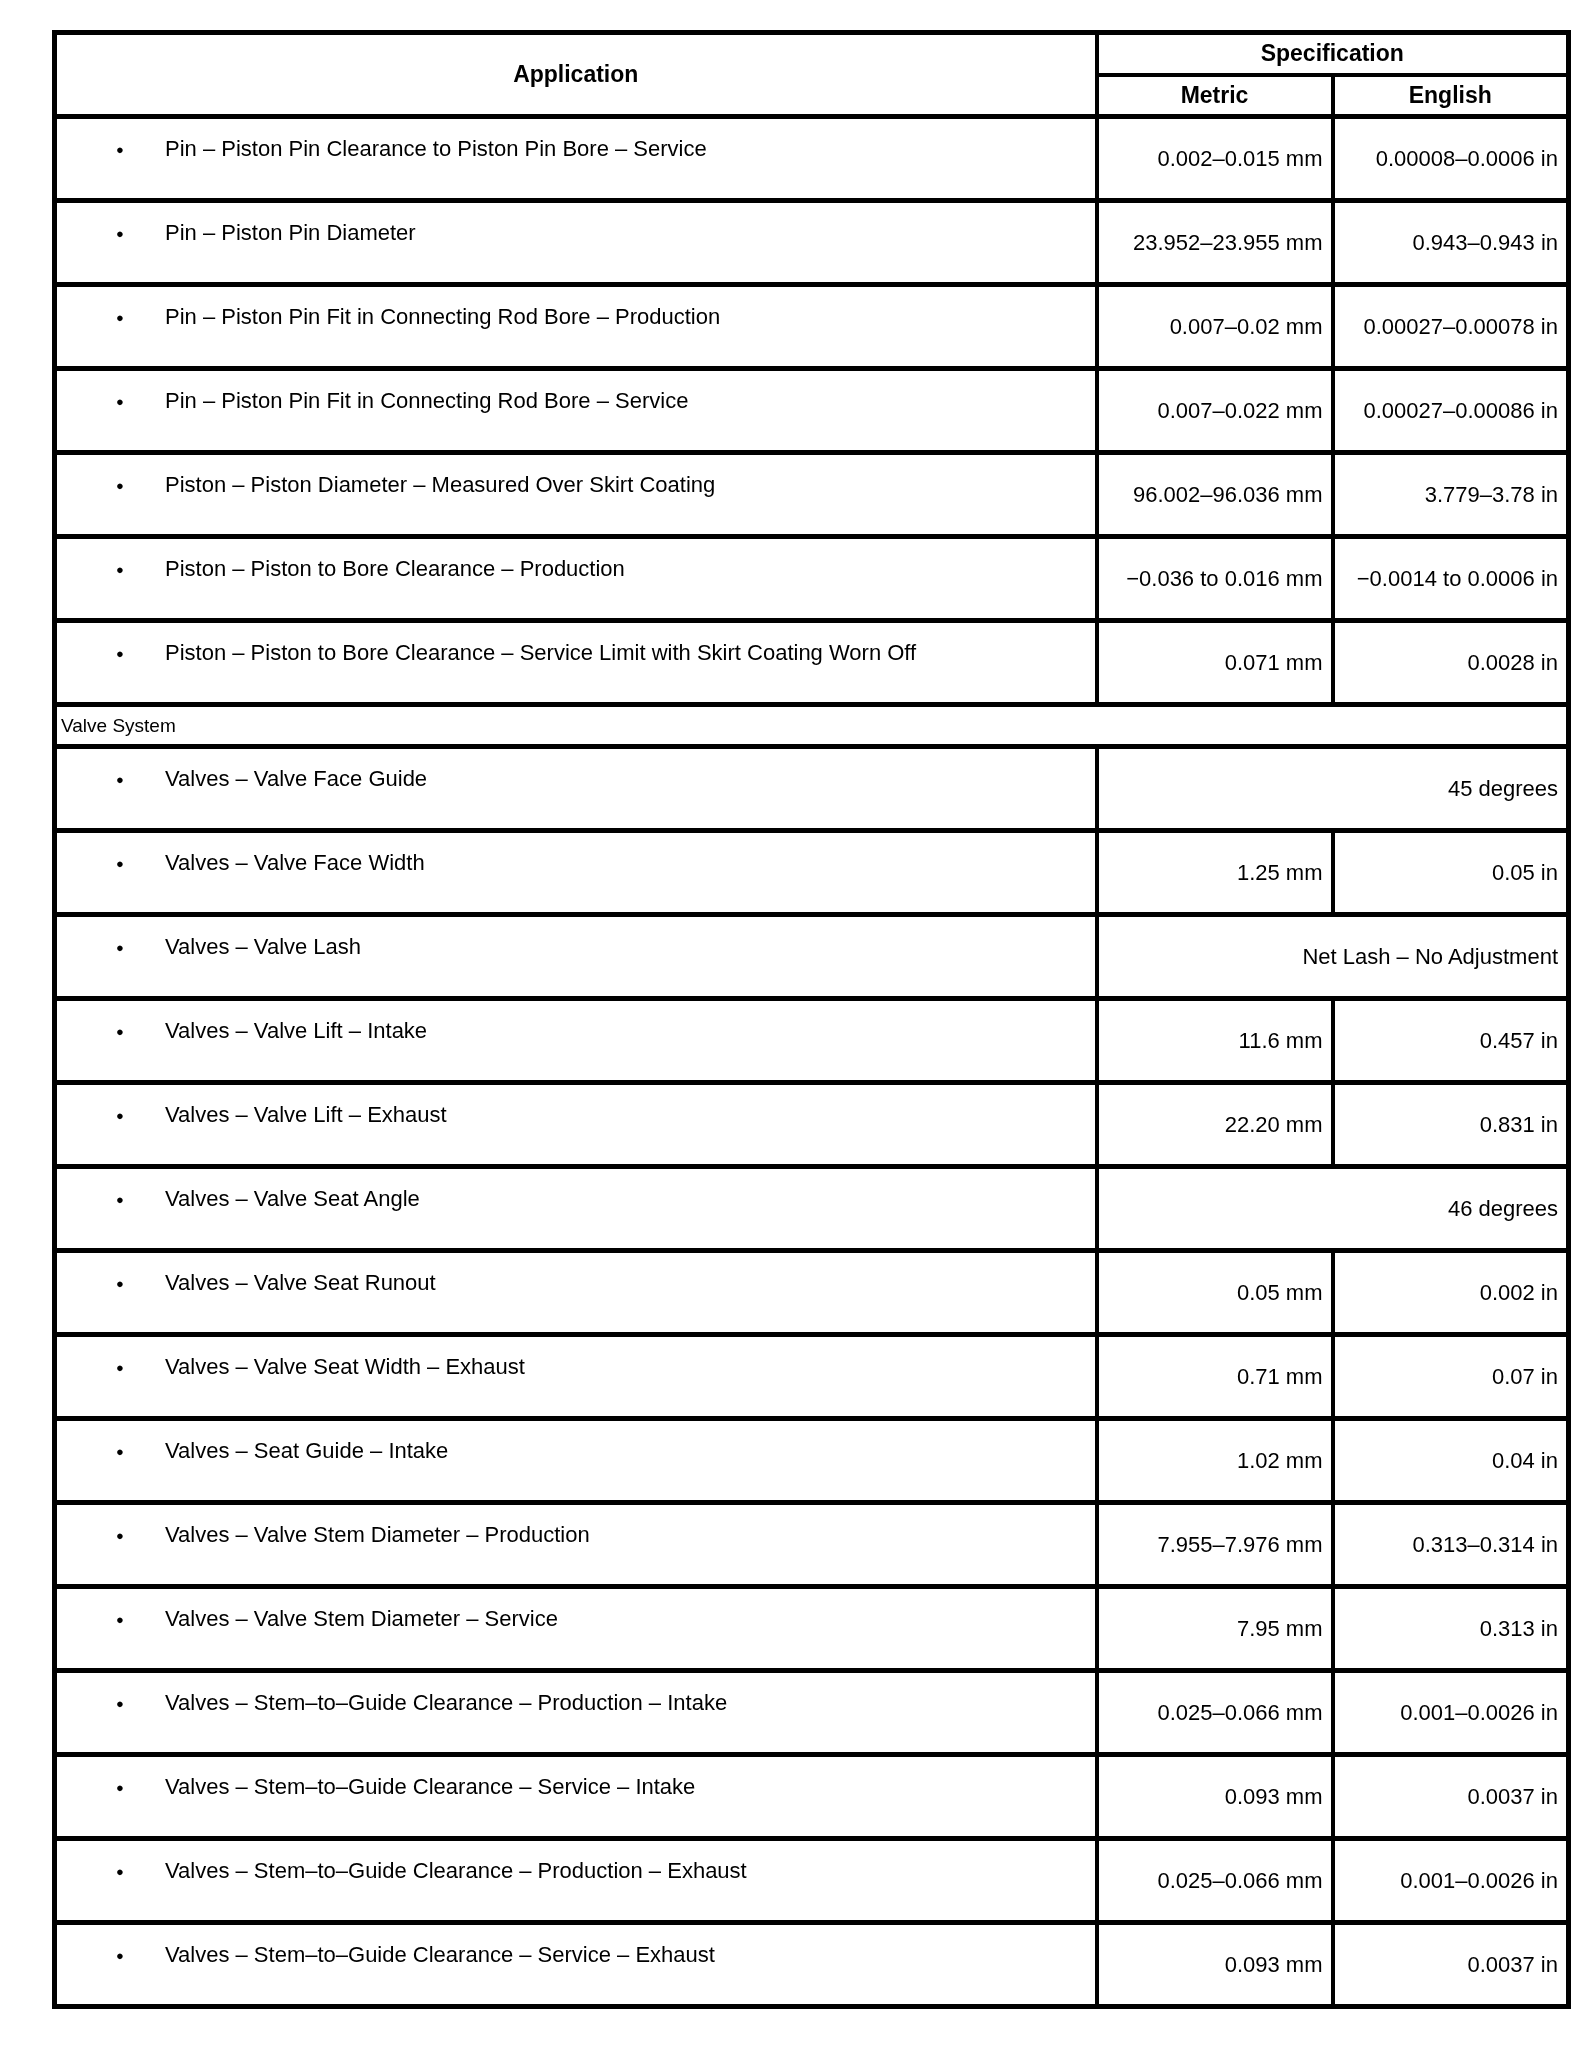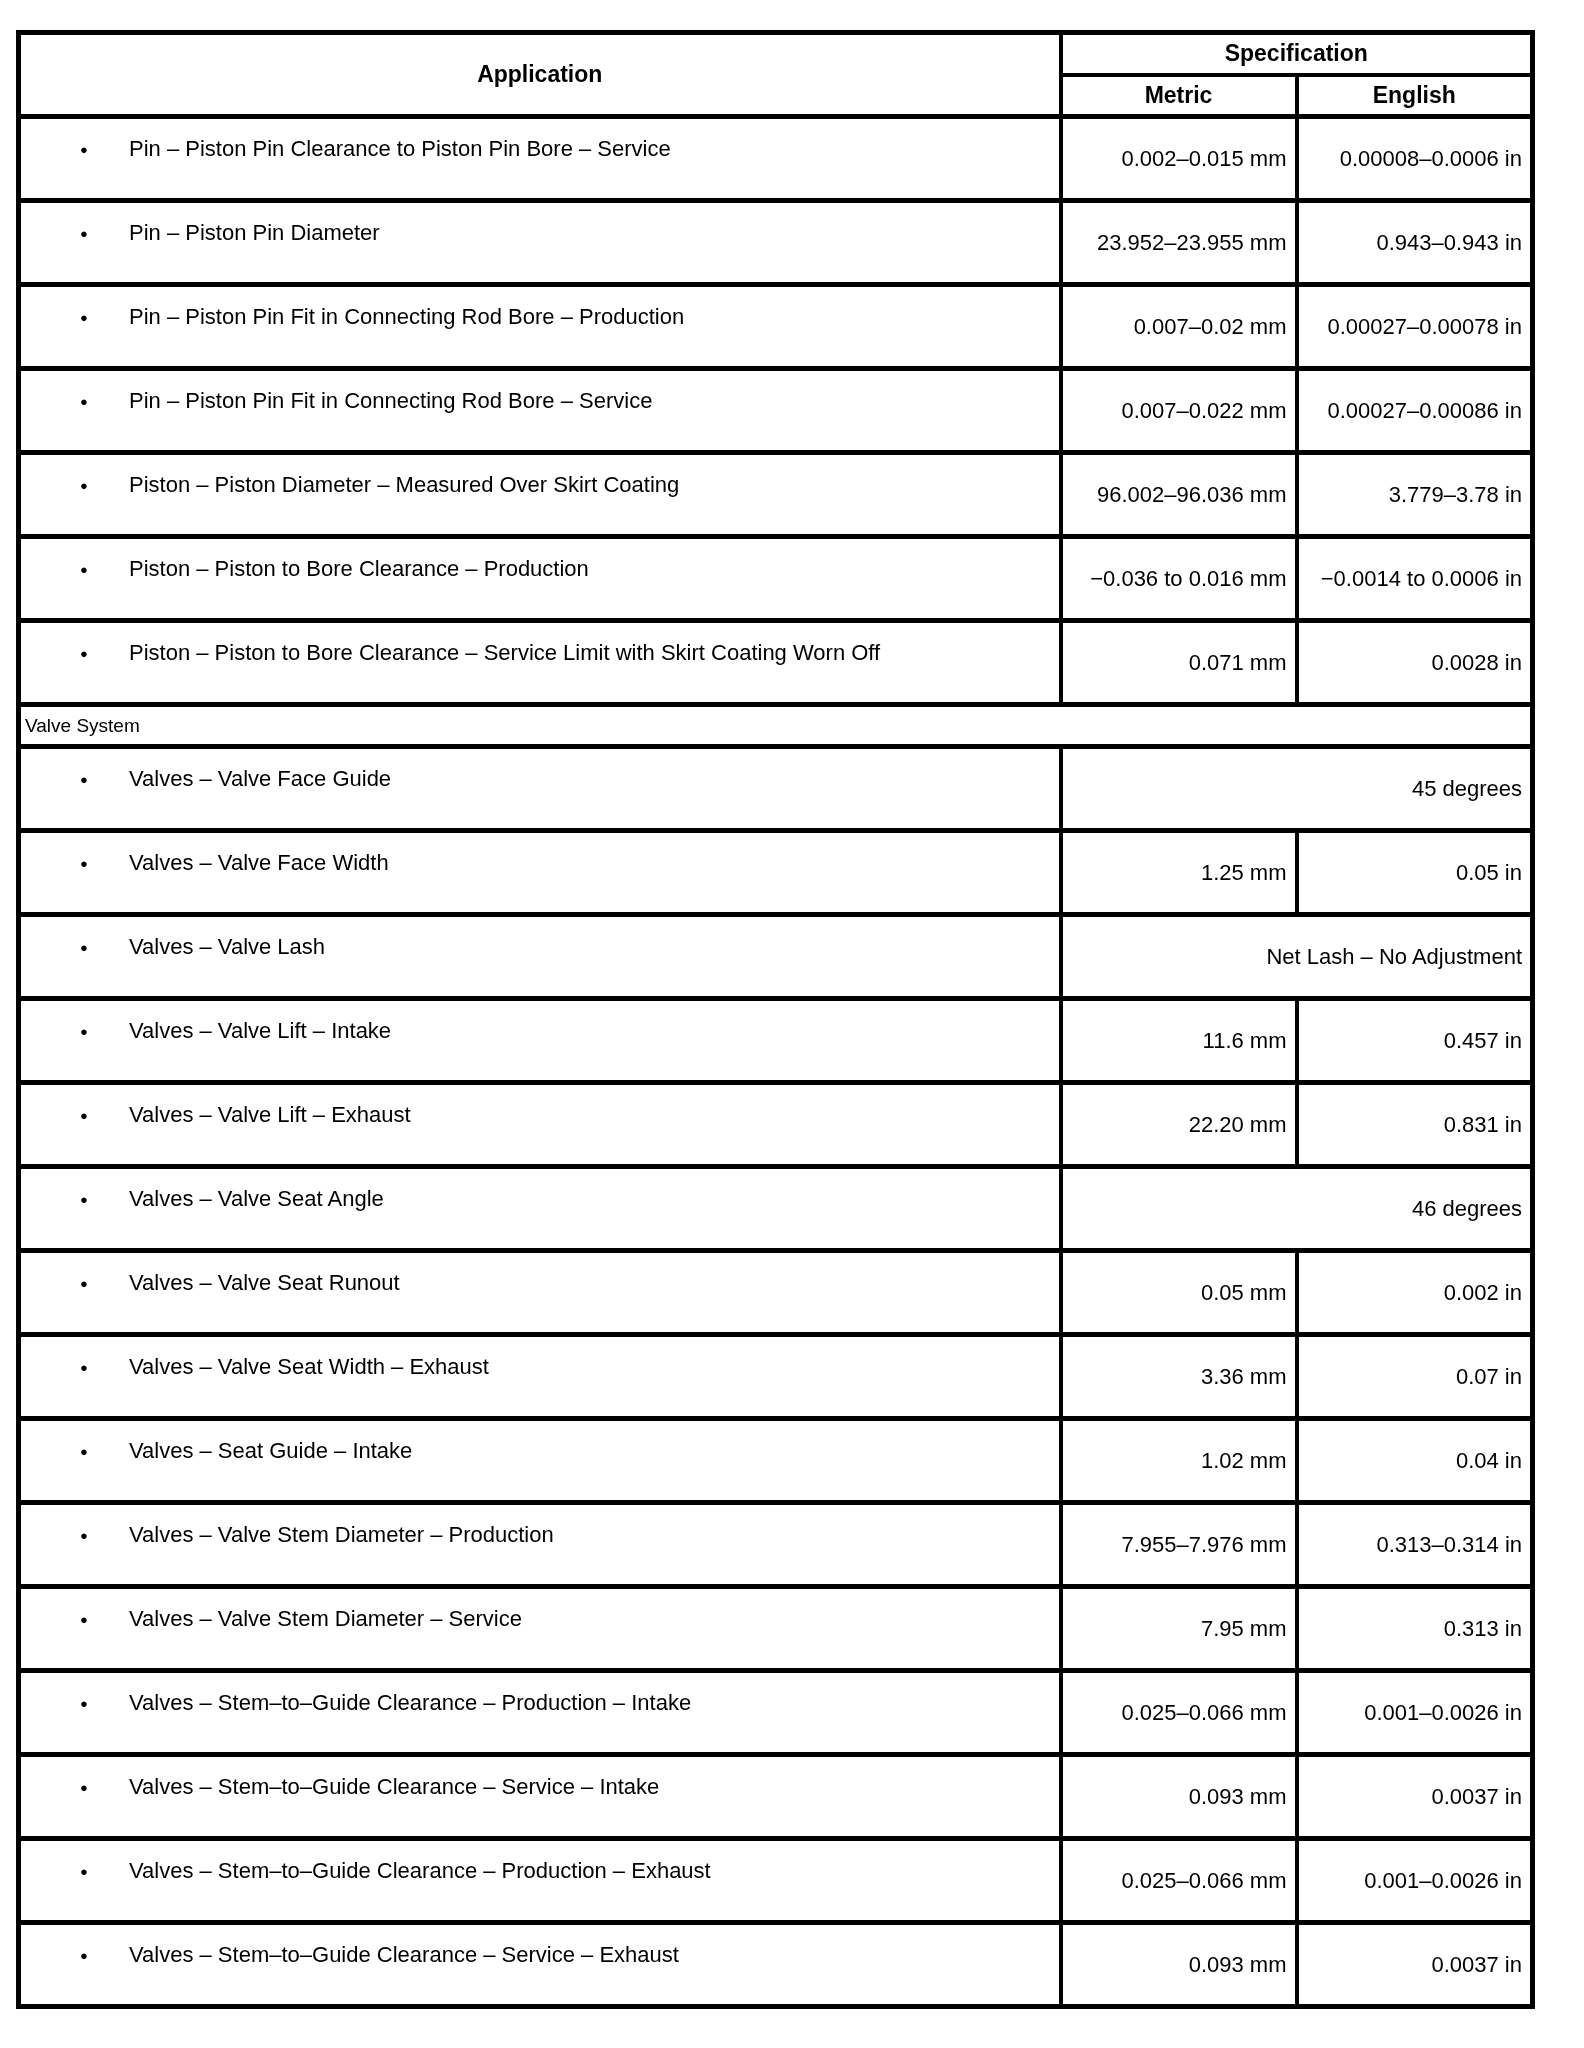--- a/index.html
+++ b/index.html
@@ -9,21 +9,21 @@
     background: #ffffff;
     color: #000000;
     font-family: "Liberation Sans", "DejaVu Sans", sans-serif;
   }
   body {
     width: 1584px;
     height: 2048px;
     overflow: hidden;
   }
   .page {
-    padding: 30px 34px 0 16px;
+    padding: 30px 34px 0 52px;
   }
   table.spec-table {
     border-collapse: collapse;
     table-layout: fixed;
     width: 1514px;
     border: 5px solid #000;
   }
   th, td {
     border: 4px solid #000;
     border-top-width: 5px;
@@ -156,21 +156,21 @@
           <td class="app"><span class="bullet">●</span><span class="app-text">Valves – Valve Seat Angle</span></td>
           <td class="val" colspan="2">46 degrees</td>
         </tr>
         <tr class="data-row">
           <td class="app"><span class="bullet">●</span><span class="app-text">Valves – Valve Seat Runout</span></td>
           <td class="val">0.05 mm</td>
           <td class="val">0.002 in</td>
         </tr>
         <tr class="data-row">
           <td class="app"><span class="bullet">●</span><span class="app-text">Valves – Valve Seat Width – Exhaust</span></td>
-          <td class="val">3.36 mm</td>
+          <td class="val">0.71 mm</td>
           <td class="val">0.07 in</td>
         </tr>
         <tr class="data-row">
           <td class="app"><span class="bullet">●</span><span class="app-text">Valves – Seat Guide – Intake</span></td>
           <td class="val">1.02 mm</td>
           <td class="val">0.04 in</td>
         </tr>
         <tr class="data-row">
           <td class="app"><span class="bullet">●</span><span class="app-text">Valves – Valve Stem Diameter – Production</span></td>
           <td class="val">7.955–7.976 mm</td>

